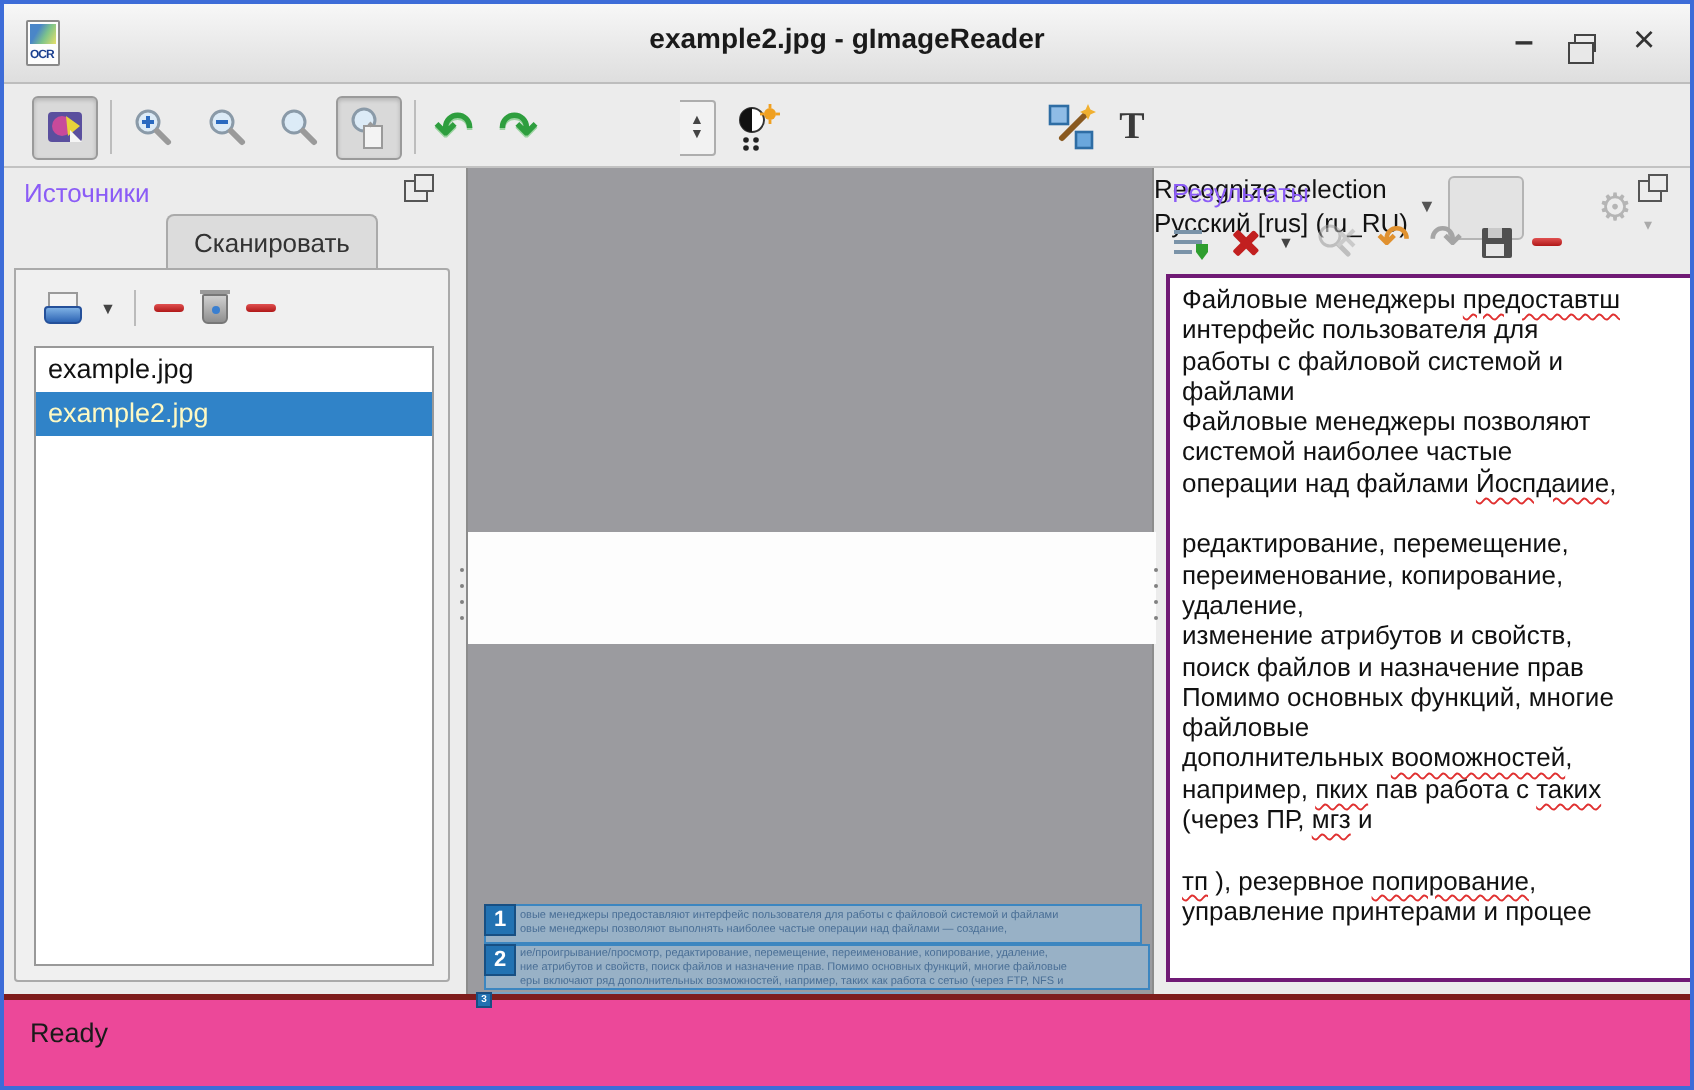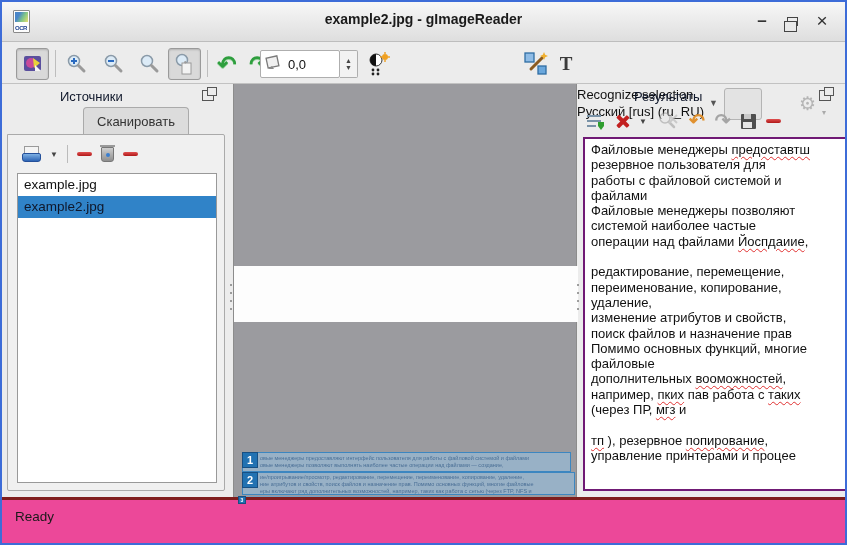--- a/index.html
+++ b/index.html
@@ -33,21 +33,21 @@
     display:flex;align-items:center;padding-left:6px;}
   .combo .caret{position:absolute;right:5px;top:8px;font-size:8px;color:#555;}
   .recognize{position:absolute;left:575px;top:44px;width:130px;height:34px;font-size:13px;color:#111;line-height:17px;}
   .rec-caret{position:absolute;left:707px;top:56px;font-size:9px;color:#555;}
   .blank-btn{position:absolute;left:722px;top:46px;width:38px;height:32px;background:#e3e3e3;border:1px solid #b4b4b4;border-radius:3px;}
   .gear{position:absolute;left:797px;top:50px;font-size:19px;color:#a8a8a8;opacity:.8;}
   .gear-caret{position:absolute;left:820px;top:66px;font-size:8px;color:#aaa;}
   .t-icon{font-family:"Liberation Serif",serif;font-size:19px;font-weight:bold;color:#3a3a3a;}
   
   .main{position:absolute;left:0;top:82px;width:843px;height:413px;}
-  .panel-title{font-size:13px;color:#0f172a;margin-left:48px;}
+  .panel-title{font-size:13px;color:#8b5cf6;}
   .float-icon{position:absolute;width:12px;height:11px;border:1px solid #555;}
   .float-icon::before{content:"";position:absolute;right:-4px;top:-4px;width:8px;height:7px;border:1px solid #555;background:#ececec;}
   
   .dock-left{position:absolute;left:0;top:0;width:228px;height:413px;}
   .dock-left .panel-title{position:absolute;left:10px;top:5px;}
   .dock-left .float-icon{right:16px;top:6px;}
   .tab{position:absolute;top:23px;height:28px;border:1px solid #aaa;border-bottom:none;border-radius:4px 4px 0 0;font-size:13px;
     display:flex;align-items:center;justify-content:center;color:#1a1a1a;}
   .tab-active{left:5px;width:76px;background:#f2f2f2;top:21px;height:30px;z-index:3;}
   .tab-inactive{left:81px;width:106px;background:#dcdcdc;color:#333;}
@@ -57,21 +57,21 @@
   .addimg .top{position:absolute;left:2px;top:0;width:15px;height:8px;background:#f4f4f4;border:1px solid #9a9a9a;}
   .addimg .base{position:absolute;left:0;bottom:0;width:19px;height:9px;border-radius:2px 2px 3px 3px;background:linear-gradient(#7db0e4,#2d64b4);border:1px solid #24509a;}
   .mini-caret{font-size:8px;color:#444;}
   .vline{width:1px;height:18px;background:#bbb;}
   .redminus{width:15px;height:4px;border-radius:2px;background:linear-gradient(#e05050,#b01818);}
   .trash{position:relative;width:13px;height:15px;background:linear-gradient(#cfcfcf,#8f8f8f);border:1px solid #777;border-radius:1px 1px 3px 3px;}
   .trash::before{content:"";position:absolute;left:-2px;top:-3px;width:15px;height:2px;background:#9a9a9a;}
   .trash::after{content:"";position:absolute;left:4px;top:5px;width:4px;height:4px;border-radius:50%;background:#3a7fd0;}
   .filelist{position:absolute;left:9px;top:38px;width:200px;height:310px;background:#fff;border:1px solid #999;overflow:hidden;}
   .file-row{height:22px;line-height:22px;font-size:13.5px;color:#111;padding-left:6px;white-space:nowrap;}
-  .file-row.sel{background:#3083c8;color:#0f172a;}
+  .file-row.sel{background:#3083c8;color:#fef9c3;}
   
   .split-dots{position:absolute;top:200px;width:4px;height:26px;display:flex;flex-direction:column;align-items:center;justify-content:space-between;}
   .split-dots i{width:2px;height:2px;background:#808080;border-radius:50%;}
   
   .canvas{position:absolute;left:231px;top:0;width:344px;height:413px;background:#9b9b9f;border-left:1px solid #8c8c8c;border-right:1px solid #8c8c8c;}
   .docstrip{position:absolute;left:0;top:182px;width:344px;height:56px;background:#fdfdfd;}
   .sel-region{position:absolute;background:rgba(150,195,230,.55);border:1px solid #3c86c0;}
   .sel-tag{position:absolute;left:-1px;top:-1px;width:16px;height:16px;background:#2272b2;border:1px solid #174f83;color:#fff;
     font-size:11px;font-weight:bold;display:flex;align-items:center;justify-content:center;z-index:2;}
   .docline{font-size:5.5px;line-height:6.8px;color:#4a6f96;white-space:nowrap;overflow:hidden;}
@@ -164,27 +164,20 @@
     </div>
     <div class="tsep" style="left:205px;"></div>
 
     <div class="tbtn" style="left:211px;width:28px;">
       <span class="arrow-glyph">↶</span>
     </div>
     <div class="tbtn" style="left:243px;width:28px;">
       <span class="arrow-glyph">↷</span>
     </div>
 
-    <div class="spinbox">
-      <svg width="20" height="18" style="margin-left:3px;">
-        <rect x="3" y="2" width="11" height="10" fill="#f0f0f0" stroke="#7a7a7a" stroke-width="1.3" transform="rotate(-12 8 7)"></rect>
-        <path d="M4 14 L10 14 L8 11 Z" fill="#8a8a8a"></path>
-      </svg>
-      <span class="spin-val">0,0</span>
-    </div>
     <div class="spinbtns">
         <span>▲</span>
         <span>▼</span>
       </div>
 
     <div class="tbtn" style="left:362px;width:30px;">
       <svg width="22" height="24">
         <circle cx="8" cy="8" r="6" fill="#fff" stroke="#333" stroke-width="1"></circle>
         <path d="M8 2 A6 6 0 0 0 8 14 Z" fill="#111"></path>
         <circle cx="17" cy="5" r="3" fill="#f0a020"></circle>
@@ -322,21 +315,21 @@
           <line x1="20" y1="4" x2="12" y2="12" stroke="#b0b0b0" stroke-width="2"></line>
         </svg>
         <span class="undo-glyph">↶</span>
         <span class="redo-glyph">↷</span>
         <span class="floppy"></span>
         <span class="redminus"></span>
       </div>
       <div class="textarea">
         <div class="textinner">
             <div class="tline"><span>Файловые менеджеры </span><span class="miss">предоставтш</span></div>
-            <div class="tline"><span>резервное пользователя для</span></div>
+            <div class="tline"><span>интерфейс пользователя для</span></div>
             <div class="tline"><span>работы с файловой системой и</span></div>
             <div class="tline"><span>файлами</span></div>
             <div class="tline"><span>Файловые менеджеры позволяют</span></div>
             <div class="tline"><span>системой наиболее частые</span></div>
             <div class="tline"><span>операции над файлами </span><span class="miss">Йоспдаиие</span><span>,</span></div>
             <div class="tline"></div>
             <div class="tline"><span>редактирование, перемещение,</span></div>
             <div class="tline"><span>переименование, копирование,</span></div>
             <div class="tline"><span>удаление,</span></div>
             <div class="tline"><span>изменение атрибутов и свойств,</span></div>

